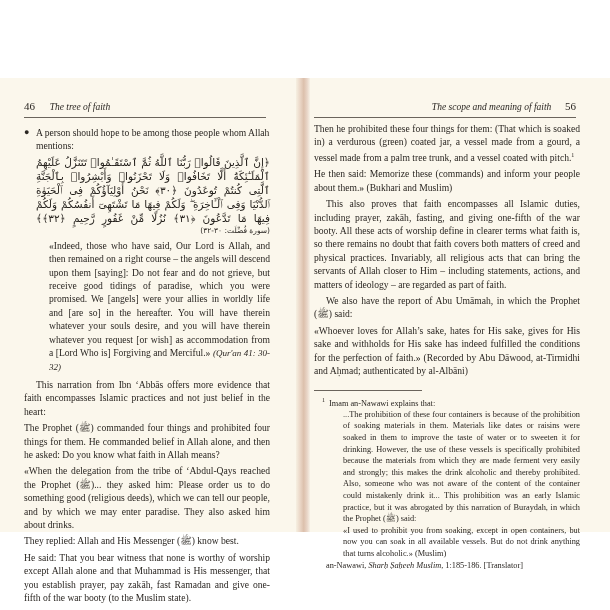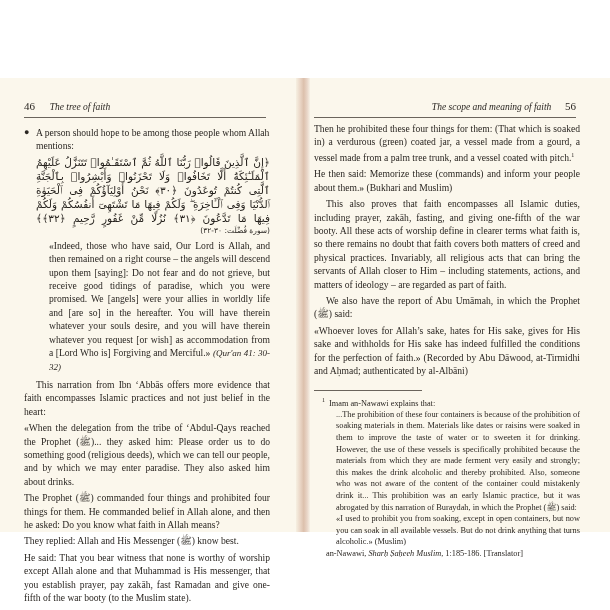--- a/index.html
+++ b/index.html
@@ -43,21 +43,21 @@
       font-family: "DejaVu Sans", sans-serif; font-size: 10.5px; line-height: 14px;
       margin: 2px 0 0 12px; color: #231f1b;
     }
     .arabic-ref { direction: rtl; text-align: right; font-family: "DejaVu Sans", sans-serif; font-size: 7.5px; line-height: 12px; margin-left: 12px; margin-bottom: 2px;}
     .quote { margin-left: 25px; }
     .cite { font-style: italic; font-size: 9px; }
     .fn-rule { width: 108px; border-top: 0.8px solid #6a645c; margin: 12px 0 4px 0; }
     .footnote { font-size: 8.3px; line-height: 11.6px; }
     .footnote .fnhead { margin-left: 8px; }
     .footnote .fnhead sup { font-size: 6px; margin-right: 4px; }
-    .footnote .fnbody { margin-left: 22px; text-align: justify; }
+    .footnote .fnbody { margin-left: 29px; text-align: justify; }
     .footnote .fnsrc { margin-left: 12px; }
     .footnote .fnsrc i { font-style: italic; }
     sup { font-size: 6px; }
   </style>
 </head>
 <body>
 
 <div class="spread">
 
   <div class="page left">
@@ -70,22 +70,22 @@
         <span class="dot">●</span>
         <span class="txt">A person should hope to be among those people whom Allah mentions:</span>
       </div>
       <div class="arabic">﴿إِنَّ ٱلَّذِينَ قَالُوا۟ رَبُّنَا ٱللَّهُ ثُمَّ ٱسْتَقَـٰمُوا۟ تَتَنَزَّلُ عَلَيْهِمُ ٱلْمَلَـٰٓئِكَةُ أَلَّا تَخَافُوا۟ وَلَا تَحْزَنُوا۟ وَأَبْشِرُوا۟ بِٱلْجَنَّةِ ٱلَّتِى كُنتُمْ تُوعَدُونَ ﴿٣٠﴾ نَحْنُ أَوْلِيَآؤُكُمْ فِى ٱلْحَيَوٰةِ ٱلدُّنْيَا وَفِى ٱلْـَٔاخِرَةِ ۖ وَلَكُمْ فِيهَا مَا تَشْتَهِىٓ أَنفُسُكُمْ وَلَكُمْ فِيهَا مَا تَدَّعُونَ ﴿٣١﴾ نُزُلًا مِّنْ غَفُورٍ رَّحِيمٍ ﴿٣٢﴾﴾</div>
       <div class="arabic-ref">(سورة فُصِّلَت: ٣٠-٣٢)</div>
       <p class="quote">
         <span>«Indeed, those who have said, Our Lord is Allah, and then remained on a right course – the angels will descend upon them [saying]: Do not fear and do not grieve, but receive good tidings of paradise, which you were promised. We [angels] were your allies in worldly life and [are so] in the hereafter. You will have therein whatever your souls desire, and you will have therein whatever you request [or wish] as accommodation from a [Lord Who is] Forgiving and Merciful.»</span>
         <span class="cite">(Qur'an 41: 30-32)</span>
       </p>
       <p class="indent">This narration from Ibn ‘Abbās offers more evidence that faith encompasses Islamic practices and not just belief in the heart:</p>
+      <p>The Prophet (ﷺ) commanded four things and prohibited four things for them. He commanded belief in Allah alone, and then he asked: Do you know what faith in Allah means?</p>
       <p>«When the delegation from the tribe of ‘Abdul-Qays reached the Prophet (ﷺ)... they asked him: Please order us to do something good (religious deeds), which we can tell our people, and by which we may enter paradise. They also asked him about drinks.</p>
-      <p>The Prophet (ﷺ) commanded four things and prohibited four things for them. He commanded belief in Allah alone, and then he asked: Do you know what faith in Allah means?</p>
       <p>They replied: Allah and His Messenger (ﷺ) know best.</p>
       <p>He said: That you bear witness that none is worthy of worship except Allah alone and that Muhammad is His messenger, that you establish prayer, pay zakāh, fast Ramadan and give one-fifth of the war booty (to the Muslim state).</p>
     </div>
   </div>
 
   <div class="spine"></div>
 
   <div class="page right">
     <div class="runhead">
       <span class="title">The scope and meaning of faith</span>

